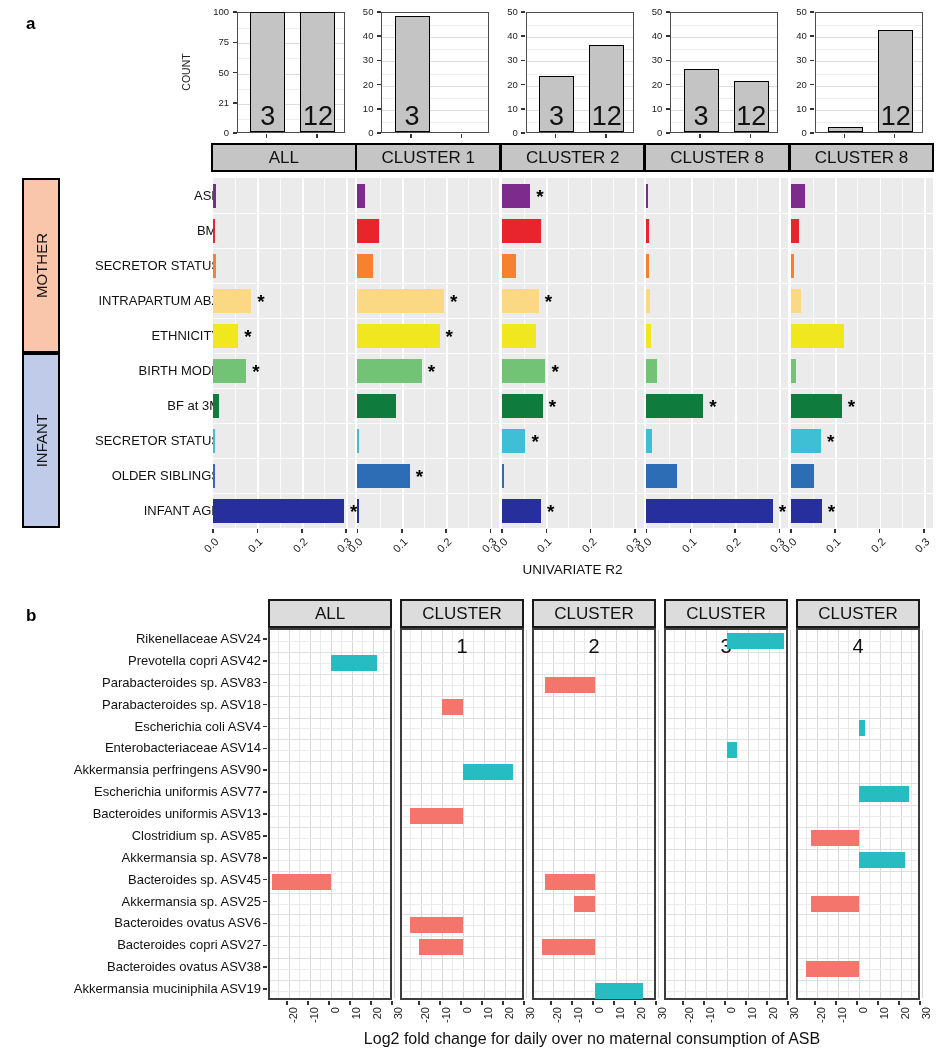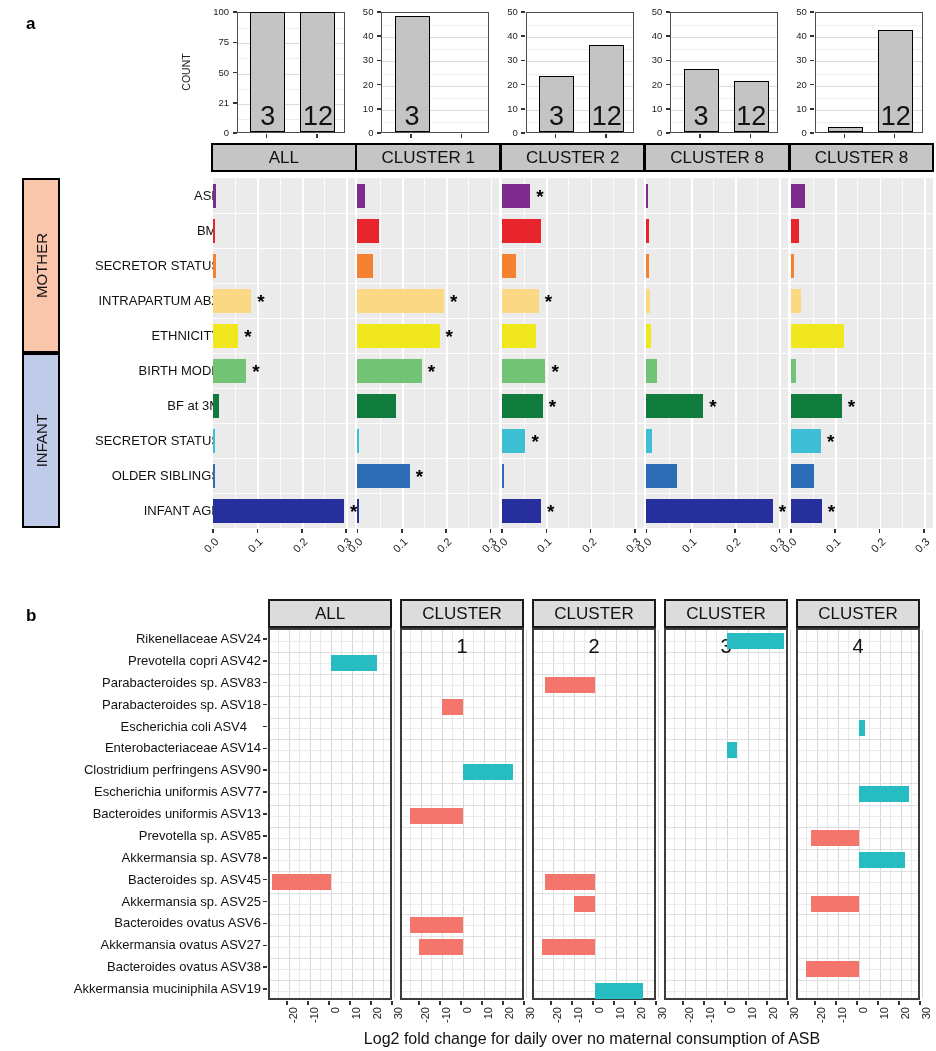--- a/index.html
+++ b/index.html
@@ -404,59 +404,60 @@
       <div class="xlab-a" style="position: absolute; left: 749.475px; top: 536px; width: 30px; height: 11px; line-height: 11px;">0.3</div>
       <div class="tickmark" style="position: absolute; left: 790.05px; top: 528.5px; width: 1.5px; height: 4px;"></div>
       <div class="xlab-a" style="position: absolute; left: 760.8px; top: 536px; width: 30px; height: 11px; line-height: 11px;">0.0</div>
       <div class="tickmark" style="position: absolute; left: 834.425px; top: 528.5px; width: 1.5px; height: 4px;"></div>
       <div class="xlab-a" style="position: absolute; left: 805.175px; top: 536px; width: 30px; height: 11px; line-height: 11px;">0.1</div>
       <div class="tickmark" style="position: absolute; left: 878.8px; top: 528.5px; width: 1.5px; height: 4px;"></div>
       <div class="xlab-a" style="position: absolute; left: 849.55px; top: 536px; width: 30px; height: 11px; line-height: 11px;">0.2</div>
       <div class="tickmark" style="position: absolute; left: 923.175px; top: 528.5px; width: 1.5px; height: 4px;"></div>
       <div class="xlab-a" style="position: absolute; left: 893.925px; top: 536px; width: 30px; height: 11px; line-height: 11px;">0.3</div>
     </div>
+  <div class="axis-title" style="left:213px;top:562px;width:719px;font-size:13.5px;">UNIVARIATE R2</div>
 
   <div class="abs panel-label" style="left:26px;top:606px;">b</div>
   <div id="strips-b">
       <div class="strip stripb" style="position: absolute; left: 268px; top: 599px; width: 124px; height: 29px;">ALL</div>
       <div class="strip stripb" style="position: absolute; left: 400px; top: 599px; width: 124px; height: 29px;">CLUSTER</div>
       <div class="strip stripb" style="position: absolute; left: 532px; top: 599px; width: 124px; height: 29px;">CLUSTER</div>
       <div class="strip stripb" style="position: absolute; left: 664px; top: 599px; width: 124px; height: 29px;">CLUSTER</div>
       <div class="strip stripb" style="position: absolute; left: 796px; top: 599px; width: 124px; height: 29px;">CLUSTER</div>
     </div>
   <div id="rows-b">
       <div class="row-label" style="position: absolute; left: 36px; top: 628px; width: 225px; height: 21.8824px; line-height: 21.8824px;">Rikenellaceae ASV24</div>
       <div class="tickmark" style="position: absolute; left: 263px; top: 638.191px; width: 4px; height: 1.5px;"></div>
       <div class="row-label" style="position: absolute; left: 36px; top: 649.882px; width: 225px; height: 21.8824px; line-height: 21.8824px;">Prevotella copri ASV42</div>
       <div class="tickmark" style="position: absolute; left: 263px; top: 660.074px; width: 4px; height: 1.5px;"></div>
       <div class="row-label" style="position: absolute; left: 36px; top: 671.765px; width: 225px; height: 21.8824px; line-height: 21.8824px;">Parabacteroides sp. ASV83</div>
       <div class="tickmark" style="position: absolute; left: 263px; top: 681.956px; width: 4px; height: 1.5px;"></div>
       <div class="row-label" style="position: absolute; left: 36px; top: 693.647px; width: 225px; height: 21.8824px; line-height: 21.8824px;">Parabacteroides sp. ASV18</div>
       <div class="tickmark" style="position: absolute; left: 263px; top: 703.838px; width: 4px; height: 1.5px;"></div>
-      <div class="row-label" style="position: absolute; left: 22px; top: 715.529px; width: 225px; height: 21.8824px; line-height: 21.8824px;">Escherichia coli ASV4</div>
+      <div class="row-label" style="position: absolute; left: 36px; top: 715.529px; width: 225px; height: 21.8824px; line-height: 21.8824px;">Escherichia coli ASV4</div>
       <div class="tickmark" style="position: absolute; left: 263px; top: 725.721px; width: 4px; height: 1.5px;"></div>
       <div class="row-label" style="position: absolute; left: 36px; top: 737.412px; width: 225px; height: 21.8824px; line-height: 21.8824px;">Enterobacteriaceae ASV14</div>
       <div class="tickmark" style="position: absolute; left: 263px; top: 747.603px; width: 4px; height: 1.5px;"></div>
-      <div class="row-label" style="position: absolute; left: 36px; top: 759.294px; width: 225px; height: 21.8824px; line-height: 21.8824px;">Clostridium perfringens ASV90</div>
+      <div class="row-label" style="position: absolute; left: 36px; top: 759.294px; width: 225px; height: 21.8824px; line-height: 21.8824px;">Akkermansia perfringens ASV90</div>
       <div class="tickmark" style="position: absolute; left: 263px; top: 769.485px; width: 4px; height: 1.5px;"></div>
       <div class="row-label" style="position: absolute; left: 36px; top: 781.176px; width: 225px; height: 21.8824px; line-height: 21.8824px;">Escherichia uniformis ASV77</div>
       <div class="tickmark" style="position: absolute; left: 263px; top: 791.368px; width: 4px; height: 1.5px;"></div>
       <div class="row-label" style="position: absolute; left: 36px; top: 803.059px; width: 225px; height: 21.8824px; line-height: 21.8824px;">Bacteroides uniformis ASV13</div>
       <div class="tickmark" style="position: absolute; left: 263px; top: 813.25px; width: 4px; height: 1.5px;"></div>
-      <div class="row-label" style="position: absolute; left: 36px; top: 824.941px; width: 225px; height: 21.8824px; line-height: 21.8824px;">Prevotella sp. ASV85</div>
+      <div class="row-label" style="position: absolute; left: 36px; top: 824.941px; width: 225px; height: 21.8824px; line-height: 21.8824px;">Clostridium sp. ASV85</div>
       <div class="tickmark" style="position: absolute; left: 263px; top: 835.132px; width: 4px; height: 1.5px;"></div>
       <div class="row-label" style="position: absolute; left: 36px; top: 846.824px; width: 225px; height: 21.8824px; line-height: 21.8824px;">Akkermansia sp. ASV78</div>
       <div class="tickmark" style="position: absolute; left: 263px; top: 857.015px; width: 4px; height: 1.5px;"></div>
       <div class="row-label" style="position: absolute; left: 36px; top: 868.706px; width: 225px; height: 21.8824px; line-height: 21.8824px;">Bacteroides sp. ASV45</div>
       <div class="tickmark" style="position: absolute; left: 263px; top: 878.897px; width: 4px; height: 1.5px;"></div>
       <div class="row-label" style="position: absolute; left: 36px; top: 890.588px; width: 225px; height: 21.8824px; line-height: 21.8824px;">Akkermansia sp. ASV25</div>
       <div class="tickmark" style="position: absolute; left: 263px; top: 900.779px; width: 4px; height: 1.5px;"></div>
       <div class="row-label" style="position: absolute; left: 36px; top: 912.471px; width: 225px; height: 21.8824px; line-height: 21.8824px;">Bacteroides ovatus ASV6</div>
       <div class="tickmark" style="position: absolute; left: 263px; top: 922.662px; width: 4px; height: 1.5px;"></div>
-      <div class="row-label" style="position: absolute; left: 36px; top: 934.353px; width: 225px; height: 21.8824px; line-height: 21.8824px;">Akkermansia ovatus ASV27</div>
+      <div class="row-label" style="position: absolute; left: 36px; top: 934.353px; width: 225px; height: 21.8824px; line-height: 21.8824px;">Bacteroides copri ASV27</div>
       <div class="tickmark" style="position: absolute; left: 263px; top: 944.544px; width: 4px; height: 1.5px;"></div>
       <div class="row-label" style="position: absolute; left: 36px; top: 956.235px; width: 225px; height: 21.8824px; line-height: 21.8824px;">Bacteroides ovatus ASV38</div>
       <div class="tickmark" style="position: absolute; left: 263px; top: 966.426px; width: 4px; height: 1.5px;"></div>
       <div class="row-label" style="position: absolute; left: 36px; top: 978.118px; width: 225px; height: 21.8824px; line-height: 21.8824px;">Akkermansia muciniphila ASV19</div>
       <div class="tickmark" style="position: absolute; left: 263px; top: 988.309px; width: 4px; height: 1.5px;"></div>
     </div>
   <div id="panels-b">
       <div class="fc-panel" style="position: absolute; left: 268px; top: 628px; width: 124px; height: 372px;">
         <div class="gl" style="position: absolute; left: 8.40678px; top: 0px; bottom: 0px; width: 1px; background: rgb(233, 233, 233);"></div>
         <div class="gl" style="position: absolute; left: 18.9153px; top: 0px; bottom: 0px; width: 1px; background: rgb(216, 216, 216);"></div>

